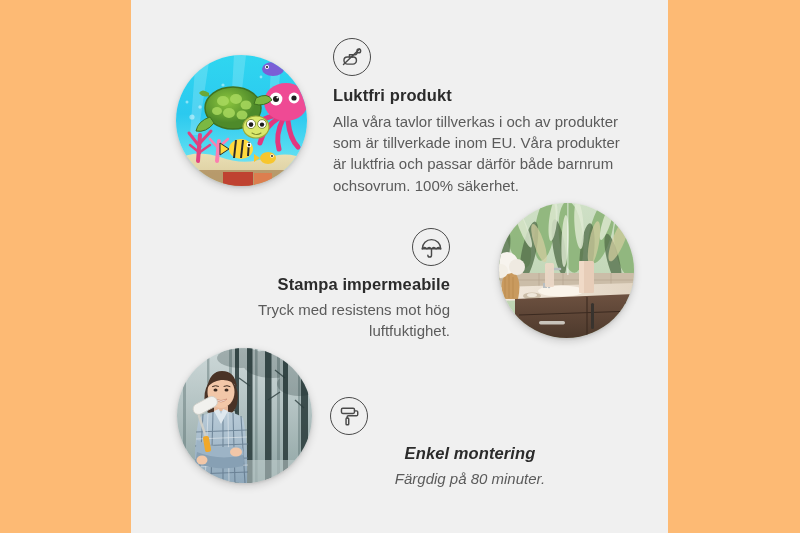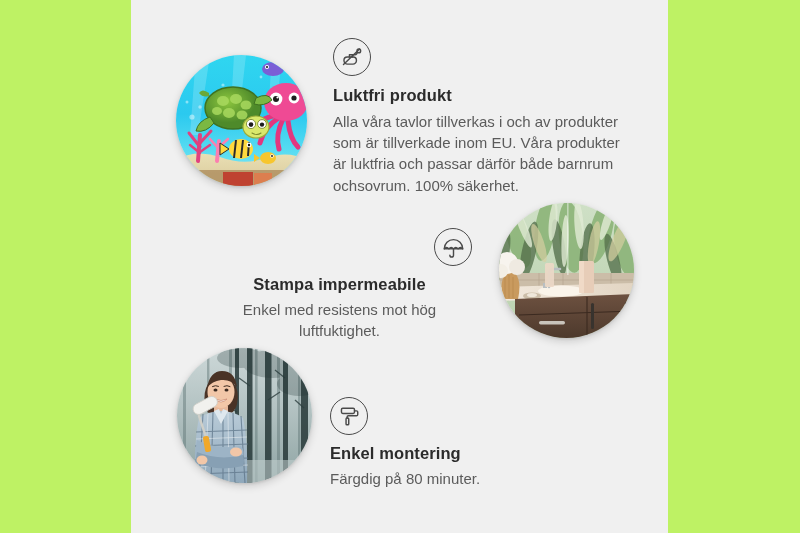--- a/index.html
+++ b/index.html
@@ -6,21 +6,21 @@
   * { box-sizing: border-box; margin: 0; padding: 0; }
   html, body {
     width: 800px; height: 533px;
     overflow: hidden;
     font-family: "Liberation Sans", sans-serif;
     background: #ffffff;
   }
   .stage {
     position: relative;
     width: 800px; height: 533px;
-    background: #bef264;
+    background: #fdba74;
   }
   
   .panel {
     position: absolute;
     left: 131px; top: 0;
     width: 537px; height: 533px;
     background: #f0f0f0;
   }
 
   
@@ -60,26 +60,26 @@
     line-height: 1.42;
   }
 
   
   #feature-odour { left: 333px; top: 38px; width: 300px; text-align: left; }
   #feature-odour .icon-circle { margin-bottom: 9px; }
   #feature-odour .f-title { margin-bottom: 5px; }
   #feature-odour .f-body { width: 290px; }
 
   
-  #feature-water { left: 207px; top: 228px; width: 265px; text-align: center; }
+  #feature-water { left: 185px; top: 228px; width: 265px; text-align: right; }
   #feature-water .icon-circle { margin-left: auto; margin-bottom: 8px; }
   #feature-water .f-title { margin-bottom: 4px; }
 
   
-  #feature-mount { left: 330px; top: 397px; width: 280px; text-align: left; }
+  #feature-mount { left: 330px; top: 397px; width: 280px; text-align: center; font-style: italic; }
   #feature-mount .icon-circle { margin-bottom: 8px; }
   #feature-mount .f-title { margin-bottom: 4px; }
 </style>
 </head>
 <body>
 
 <div class="stage">
 
   <div class="panel"></div>
 
@@ -423,21 +423,21 @@
 
   <div class="feature" id="feature-water">
     <div class="icon-circle">
       <svg width="23" height="23" viewBox="0 0 24 24" fill="none" stroke="#4a4a4a" stroke-width="1.5" stroke-linecap="round" stroke-linejoin="round">
         <path d="M2.4 13.4 a9.6 9.6 0 0 1 19.2 0 Z"></path>
         <path d="M2.4 13.4 q2.4 -3 4.8 0 q2.4 -3 4.8 0 q2.4 -3 4.8 0 q2.4 -3 4.8 0"></path>
         <path d="M12 13.4 V20 a1.9 1.9 0 0 1 -3.8 0"></path>
       </svg>
     </div>
     <div class="f-title">Stampa impermeabile</div>
-    <div class="f-body">Enkel med resistens mot hög luftfuktighet.</div>
+    <div class="f-body">Tryck med resistens mot hög luftfuktighet.</div>
   </div>
 
   <div class="feature" id="feature-mount">
     <div class="icon-circle">
       <svg width="23" height="23" viewBox="0 0 24 24" fill="none" stroke="#4a4a4a" stroke-width="1.5" stroke-linecap="round" stroke-linejoin="round">
         <rect x="3.6" y="3.4" width="13.6" height="5.4" rx="1.4"></rect>
         <path d="M17.2 6.1 h2.1 a1.3 1.3 0 0 1 1.3 1.3 v2.6 a1.3 1.3 0 0 1 -1.3 1.3 h-8.5 a1.3 1.3 0 0 0 -1.3 1.3 v1.3"></path>
         <rect x="8.4" y="13.6" width="2.8" height="7" rx="0.9"></rect>
       </svg>
     </div>

